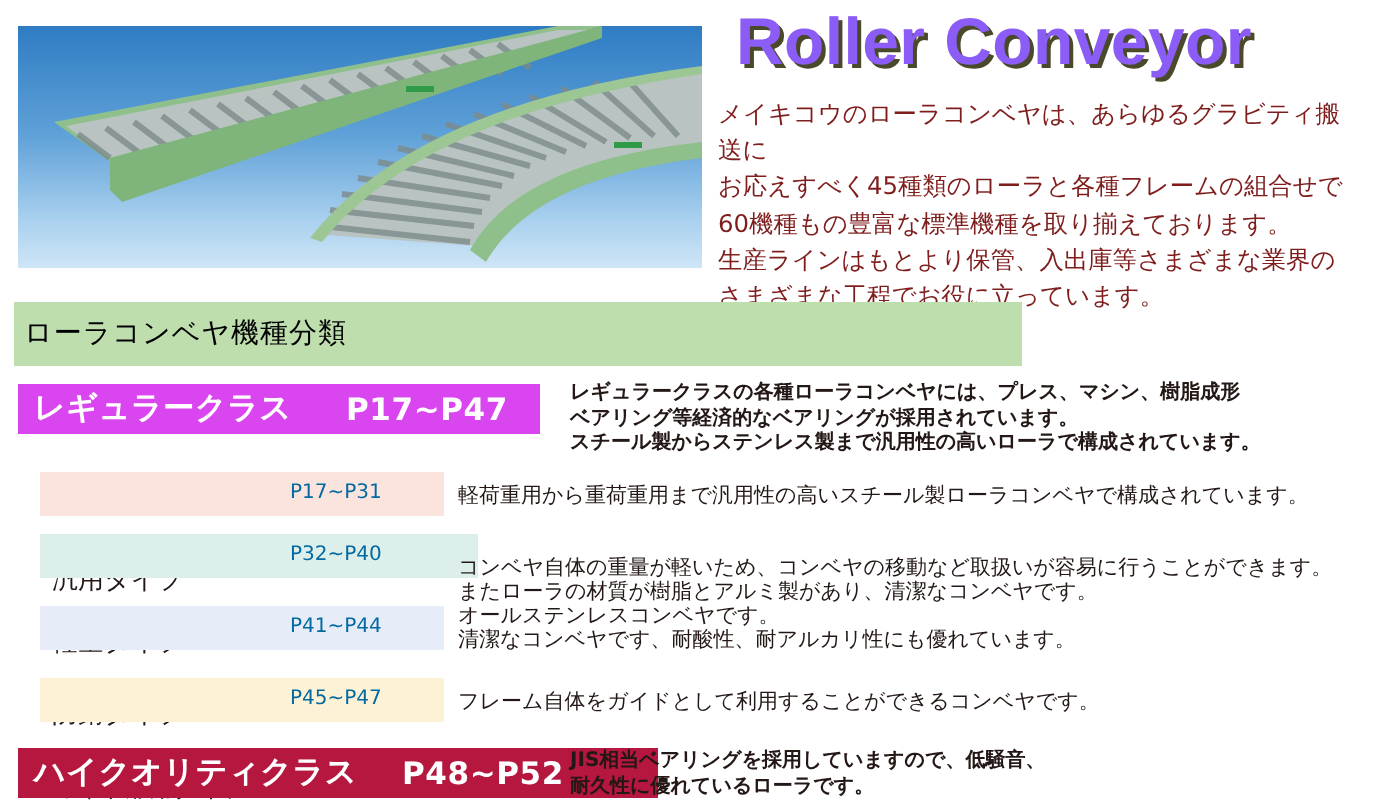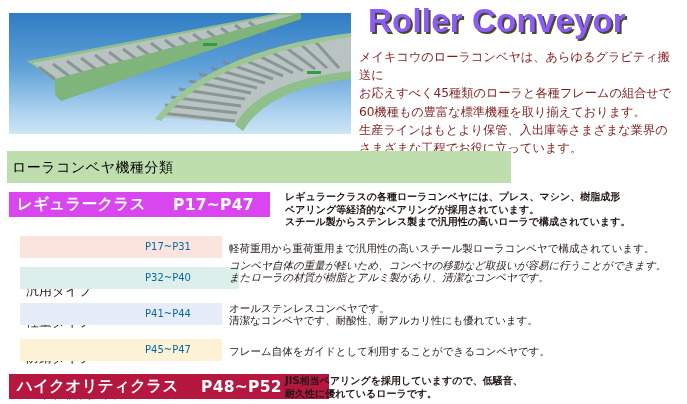--- a/index.html
+++ b/index.html
@@ -116,21 +116,21 @@
 <div class="type-row" style="top:236px;background:#fbe3de;">
   <span class="name">汎用タイプ</span>
   <span class="pages">P17~P31</span>
 </div>
 <div class="type-desc" style="top:242px;">軽荷重用から重荷重用まで汎用性の高いスチール製ローラコンベヤで構成されています。</div>
 
 <div class="type-row" style="top:267px;background:#dcefea;padding-left:17px;">
   <span class="name">軽量タイプ</span>
   <span class="pages">P32~P40</span>
 </div>
-<div class="type-desc" style="top:259px;font-style:italic;">コンベヤ自体の重量が軽いため、コンベヤの移動など取扱いが容易に行うことができます。
+<div class="type-desc" style="top:278px;">コンベヤ自体の重量が軽いため、コンベヤの移動など取扱いが容易に行うことができます。
 またローラの材質が樹脂とアルミ製があり、清潔なコンベヤです。</div>
 
 <div class="type-row" style="top:303px;background:#e6edf8;">
   <span class="name">防錆タイプ</span>
   <span class="pages">P41~P44</span>
 </div>
 <div class="type-desc" style="top:302px;">オールステンレスコンベヤです。
 清潔なコンベヤです、耐酸性、耐アルカリ性にも優れています。</div>
 
 <div class="type-row" style="top:339px;background:#fdf2d6;">

